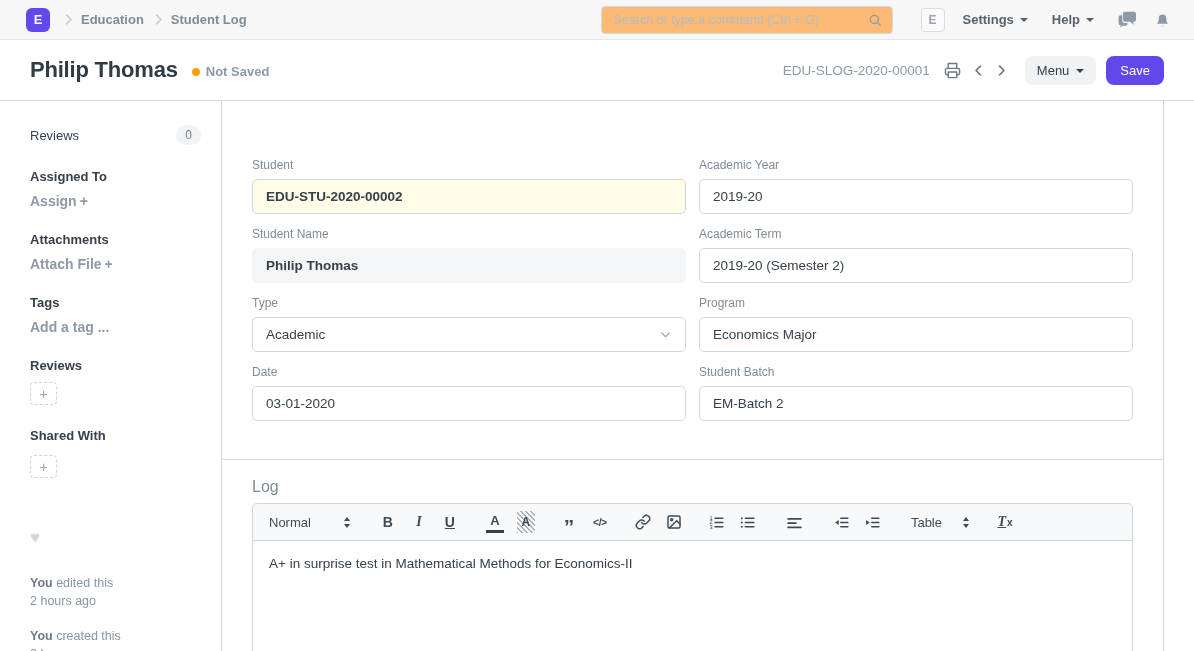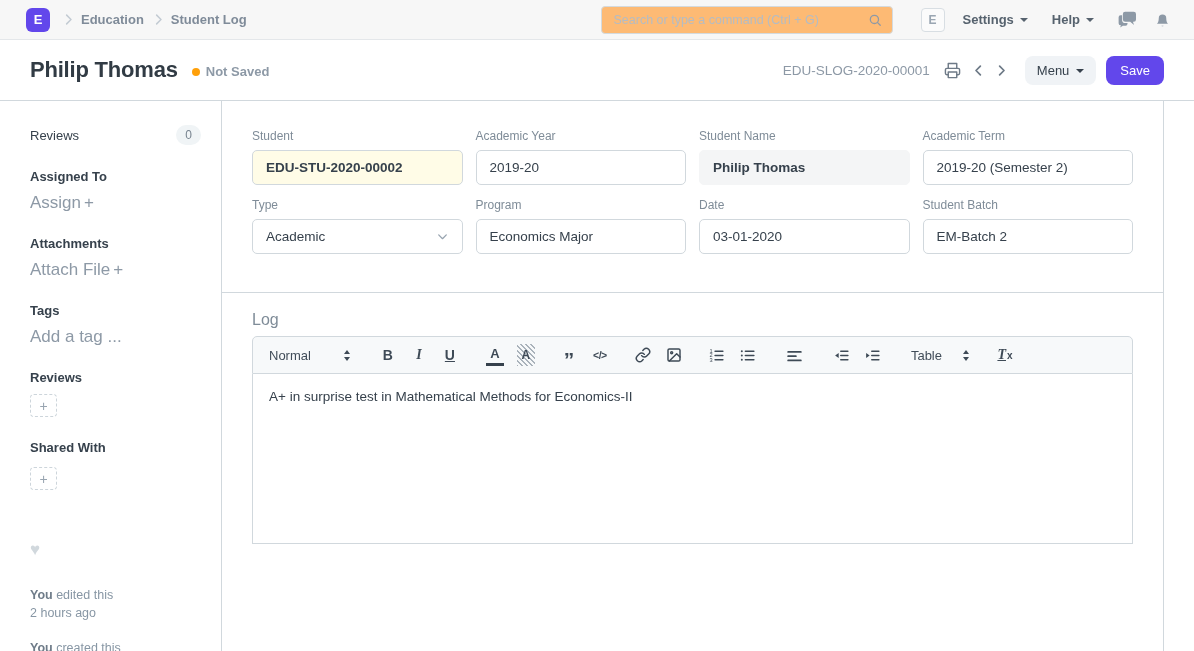--- a/index.html
+++ b/index.html
@@ -64,34 +64,34 @@
   .btn-menu{background:#f0f3f6;color:var(--text);margin-left:8px;}
   .btn-save{background:var(--accent);color:#fff;margin-left:10px;padding:7px 14px;}
   
   .content{display:flex;height:550px;}
   .sidebar{width:222px;flex-shrink:0;border-right:1px solid var(--border);padding:24px 20px 0 30px;}
   .comments-row{display:flex;justify-content:space-between;align-items:center;margin-bottom:24px;}
   .comments-label{font-size:13px;color:var(--text);}
   .badge{background:#f0f4f6;border-radius:10px;padding:3px 9px;font-size:12px;color:#77838f;}
   .sb-section{margin-bottom:23px;}
   .sb-title{font-size:13px;font-weight:600;color:var(--text);margin-bottom:9px;}
-  .sb-action{font-size:17px;color:var(--muted);cursor:pointer;}
+  .sb-action{font-size:14px;color:var(--muted);cursor:pointer;font-weight:bold;}
   .sb-action .plus{margin-left:3px;}
   .dashed-btn{
     width:27px;height:23px;border:1px dashed #cdd5db;border-radius:4px;background:#fff;
     color:#98a4b0;font-size:14px;display:flex;align-items:center;justify-content:center;cursor:pointer;margin-top:12px;
   }
   .sb-section.reviews .dashed-btn{margin-top:2px;}
   .heart{color:#d1d8dd;font-size:17px;margin-top:50px;margin-bottom:26px;cursor:pointer;width:20px;}
   .activity{font-size:12.5px;color:#8796a4;line-height:1.45;margin-bottom:17px;}
   .activity .who{font-weight:700;color:#6f7c89;}
   
   .main{width:942px;border-right:1px solid var(--border);background:#fff;}
   .form-area{padding:28px 30px 0 30px;}
-  .grid{display:grid;grid-template-columns:1fr 1fr 1fr 1fr;column-gap:13px;}
+  .grid{display:grid;grid-template-columns:1fr 1fr;column-gap:13px;margin-top:29px;}
   .field{margin-bottom:13px;}
   .field-label{font-size:12px;color:#7f8c98;margin-bottom:7px;}
   .control{
     height:35px;border:1px solid var(--border);border-radius:5px;background:#fff;
     display:flex;align-items:center;justify-content:space-between;
     padding:16px 13px;font-size:13.5px;color:var(--text);
   }
   .control.bold{font-weight:700;}
   .control.changed{background:#fffce7;}
   .control.readonly{background:#f4f5f6;border-color:#f4f5f6;}

